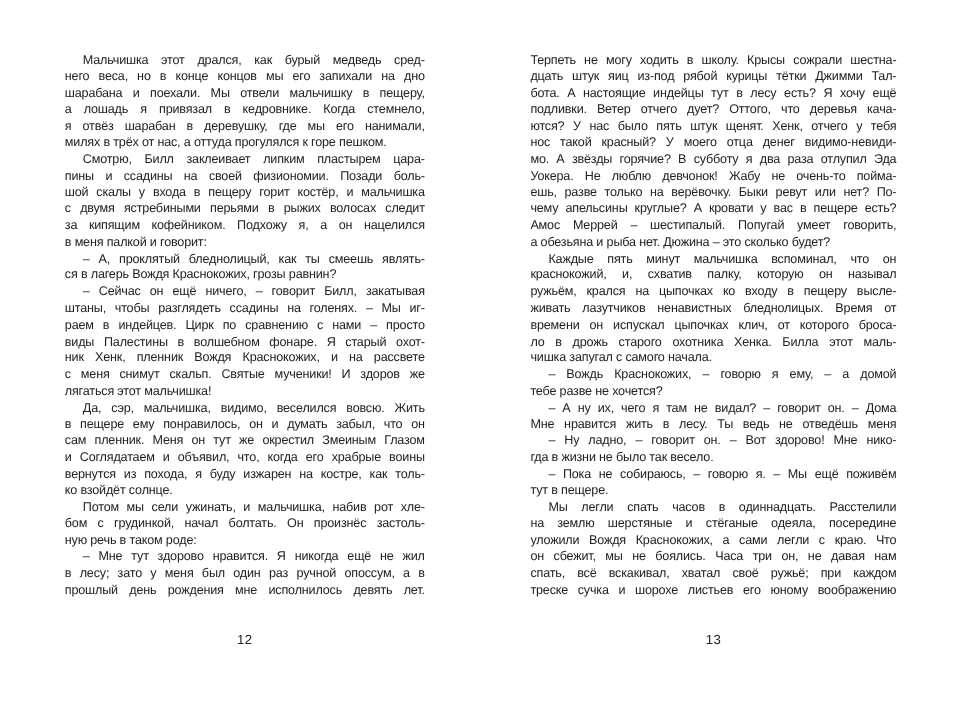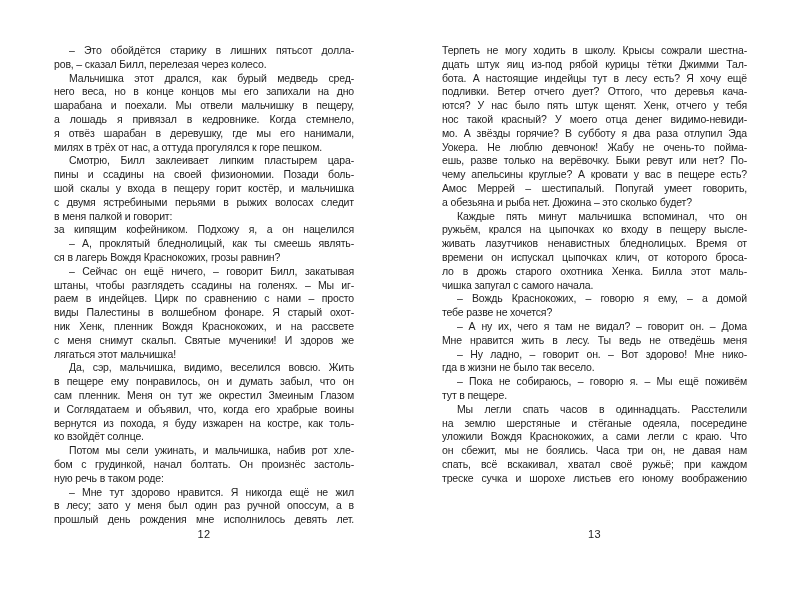--- a/index.html
+++ b/index.html
@@ -47,38 +47,34 @@
   }
   #num-left  { left: 54px;  width: 300px; }
   #num-right { left: 442px; width: 305px; }
 </style>
 </head>
 <body>
 
 <div class="spread">
   <div class="text-column" id="col-left">
       <div class="paragraph">
-        <div class="line indent">– Это обойдётся старику в лишних пятьсот долла-</div>
-        <div class="line para-end">ров, – сказал Билл, перелезая через колесо.</div>
-      </div>
-      <div class="paragraph">
         <div class="line indent">Мальчишка этот дрался, как бурый медведь сред-</div>
         <div class="line">него веса, но в конце концов мы его запихали на дно</div>
         <div class="line">шарабана и поехали. Мы отвели мальчишку в пещеру,</div>
         <div class="line">а лошадь я привязал в кедровнике. Когда стемнело,</div>
         <div class="line">я отвёз шарабан в деревушку, где мы его нанимали,</div>
         <div class="line para-end">милях в трёх от нас, а оттуда прогулялся к горе пешком.</div>
       </div>
       <div class="paragraph">
         <div class="line indent">Смотрю, Билл заклеивает липким пластырем цара-</div>
         <div class="line">пины и ссадины на своей физиономии. Позади боль-</div>
         <div class="line">шой скалы у входа в пещеру горит костёр, и мальчишка</div>
         <div class="line">с двумя ястребиными перьями в рыжих волосах следит</div>
+        <div class="line">за кипящим кофейником. Подхожу я, а он нацелился</div>
         <div class="line para-end">в меня палкой и говорит:</div>
-        <div class="line">за кипящим кофейником. Подхожу я, а он нацелился</div>
       </div>
       <div class="paragraph">
         <div class="line indent">– А, проклятый бледнолицый, как ты смеешь являть-</div>
         <div class="line para-end">ся в лагерь Вождя Краснокожих, грозы равнин?</div>
       </div>
       <div class="paragraph">
         <div class="line indent">– Сейчас он ещё ничего, – говорит Билл, закатывая</div>
         <div class="line">штаны, чтобы разглядеть ссадины на голенях. – Мы иг-</div>
         <div class="line">раем в индейцев. Цирк по сравнению с нами – просто</div>
         <div class="line">виды Палестины в волшебном фонаре. Я старый охот-</div>
@@ -115,20 +111,21 @@
         <div class="line">нос такой красный? У моего отца денег видимо-невиди-</div>
         <div class="line">мо. А звёзды горячие? В субботу я два раза отлупил Эда</div>
         <div class="line">Уокера. Не люблю девчонок! Жабу не очень-то пойма-</div>
         <div class="line">ешь, разве только на верёвочку. Быки ревут или нет? По-</div>
         <div class="line">чему апельсины круглые? А кровати у вас в пещере есть?</div>
         <div class="line">Амос Меррей – шестипалый. Попугай умеет говорить,</div>
         <div class="line para-end">а обезьяна и рыба нет. Дюжина – это сколько будет?</div>
       </div>
       <div class="paragraph">
         <div class="line indent">Каждые пять минут мальчишка вспоминал, что он</div>
+        <div class="line">краснокожий, и, схватив палку, которую он называл</div>
         <div class="line">ружьём, крался на цыпочках ко входу в пещеру высле-</div>
         <div class="line">живать лазутчиков ненавистных бледнолицых. Время от</div>
         <div class="line">времени он испускал цыпочках клич, от которого броса-</div>
         <div class="line">ло в дрожь старого охотника Хенка. Билла этот маль-</div>
         <div class="line para-end">чишка запугал с самого начала.</div>
       </div>
       <div class="paragraph">
         <div class="line indent">– Вождь Краснокожих, – говорю я ему, – а домой</div>
         <div class="line para-end">тебе разве не хочется?</div>
       </div>

